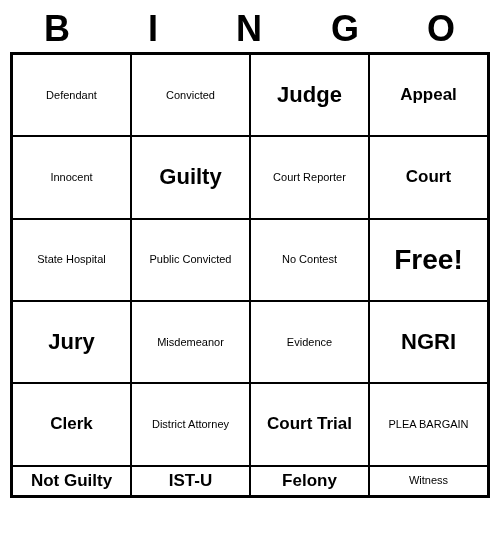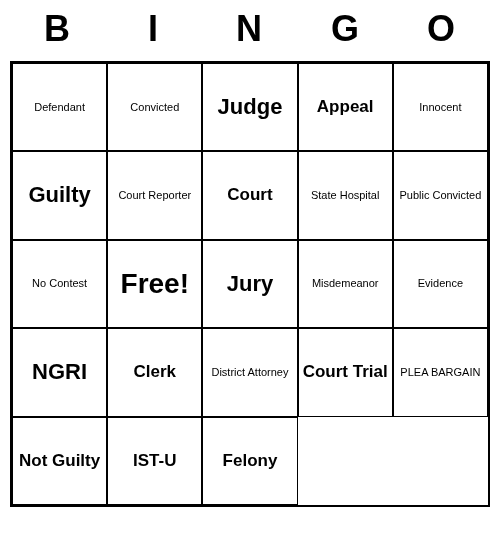--- a/index.html
+++ b/index.html
@@ -21,26 +21,25 @@
     }
     .bingo-header-cell {
       flex: 1;
       text-align: center;
       font-size: 36px;
       font-weight: bold;
       letter-spacing: 2px;
     }
     .bingo-grid {
       display: grid;
-      grid-template-columns: repeat(5, 1fr);
+      grid-template-columns: repeat(4, 1fr);
       grid-template-rows: repeat(5, 1fr);
       width: 480px;
       height: 446px;
       border: 2px solid #000;
-      margin-top: 9px;
     }
     .bingo-cell {
       border: 1px solid #000;
       display: flex;
       align-items: center;
       justify-content: center;
       text-align: center;
       padding: 4px;
       font-size: 13px;
       line-height: 1.2;
@@ -88,13 +87,14 @@
     <div class="bingo-cell small">Misdemeanor</div>
     <div class="bingo-cell small">Evidence</div>
     <div class="bingo-cell large">NGRI</div>
     <div class="bingo-cell medium">Clerk</div>
     <div class="bingo-cell small">District Attorney</div>
     <div class="bingo-cell medium">Court Trial</div>
     <div class="bingo-cell small">PLEA BARGAIN</div>
     <div class="bingo-cell medium">Not Guilty</div>
     <div class="bingo-cell medium">IST-U</div>
     <div class="bingo-cell medium">Felony</div>
+    <div class="bingo-cell small">Witness</div>
   </div>
 
 </body></html>

